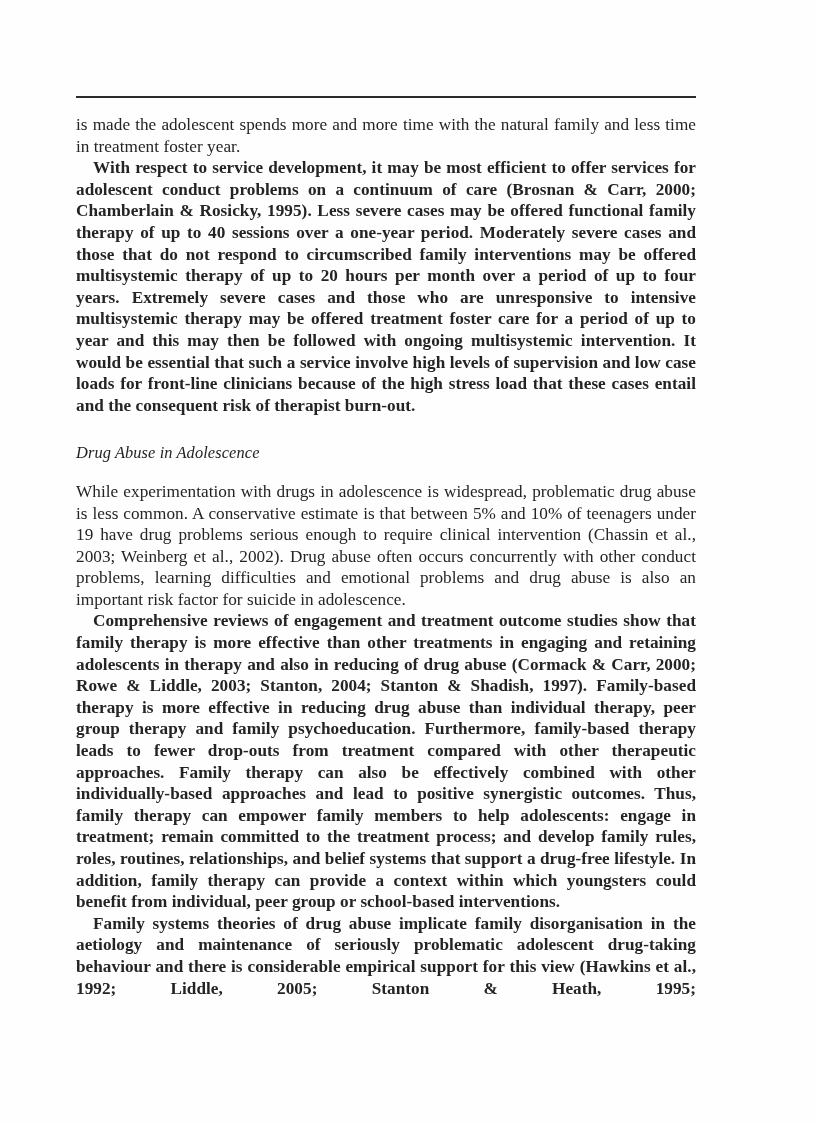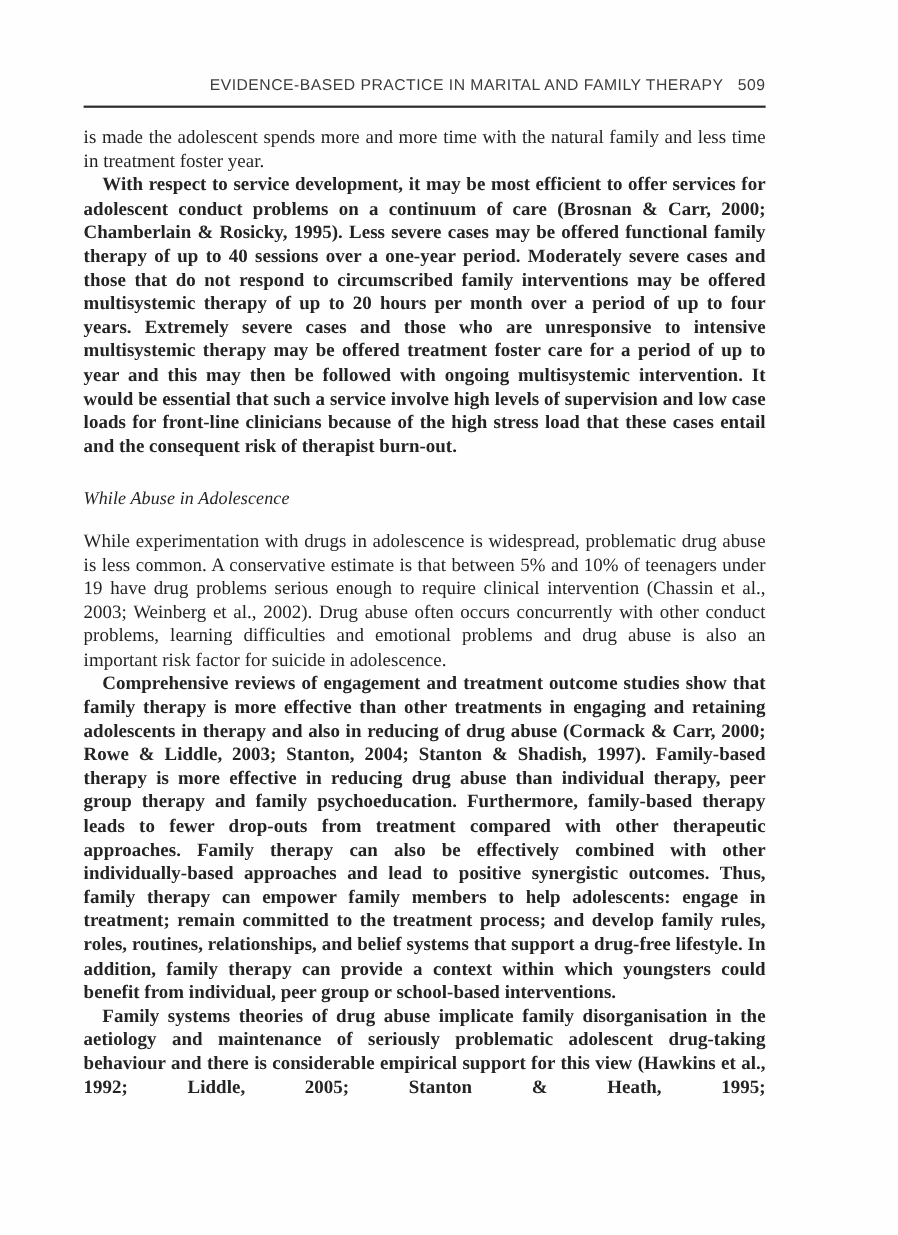--- a/index.html
+++ b/index.html
@@ -98,35 +98,32 @@
   .gap-after-heading  { height: 17px; }
 
   
   .page { filter: none; }
 </style>
 </head>
 <body>
 
 <div class="page">
 
-  <div class="running-head">
-    <span class="rh-title">EVIDENCE-BASED PRACTICE IN MARITAL AND FAMILY THERAPY</span><span class="rh-page">509</span>
-  </div>
 
   <div class="head-rule"></div>
 
   <div class="textblock">
 
     <p class="body nostretch">is made the adolescent spends more and more time with the natural family and less time in treatment foster year.</p>
 
     <p class="body indent nostretch">With respect to service development, it may be most efficient to offer services for adolescent conduct problems on a continuum of care (Brosnan &amp; Carr, 2000; Chamberlain &amp; Rosicky, 1995). Less severe cases may be offered functional family therapy of up to 40 sessions over a one-year period. Moderately severe cases and those that do not respond to circumscribed family interventions may be offered multisystemic therapy of up to 20 hours per month over a period of up to four years. Extremely severe cases and those who are unresponsive to intensive multisystemic therapy may be offered treatment foster care for a period of up to year and this may then be followed with ongoing multisystemic intervention. It would be essential that such a service involve high levels of supervision and low case loads for front-line clinicians because of the high stress load that these cases entail and the consequent risk of therapist burn-out.</p>
 
     <div class="gap-before-heading"></div>
 
-    <h2 class="section-heading">While Abuse in Adolescence</h2>
+    <h2 class="section-heading">Drug Abuse in Adolescence</h2>
 
     <div class="gap-after-heading"></div>
 
     <p class="body nostretch">While experimentation with drugs in adolescence is widespread, problematic drug abuse is less common. A conservative estimate is that between 5% and 10% of teenagers under 19 have drug problems serious enough to require clinical intervention (Chassin et al., 2003; Weinberg et al., 2002). Drug abuse often occurs concurrently with other conduct problems, learning difficulties and emotional problems and drug abuse is also an important risk factor for suicide in adolescence.</p>
 
     <p class="body indent nostretch">Comprehensive reviews of engagement and treatment outcome studies show that family therapy is more effective than other treatments in engaging and retaining adolescents in therapy and also in reducing of drug abuse (Cormack &amp; Carr, 2000; Rowe &amp; Liddle, 2003; Stanton, 2004; Stanton &amp; Shadish, 1997). Family-based therapy is more effective in reducing drug abuse than individual therapy, peer group therapy and family psychoeducation. Furthermore, family-based therapy leads to fewer drop-outs from treatment compared with other therapeutic approaches. Family therapy can also be effectively combined with other individually-based approaches and lead to positive synergistic outcomes. Thus, family therapy can empower family members to help adolescents: engage in treatment; remain committed to the treatment process; and develop family rules, roles, routines, relationships, and belief systems that support a drug-free lifestyle. In addition, family therapy can provide a context within which youngsters could benefit from individual, peer group or school-based interventions.</p>
 
     <p class="body indent">Family systems theories of drug abuse implicate family disorganisation in the aetiology and maintenance of seriously problematic adolescent drug-taking behaviour and there is considerable empirical support for this view (Hawkins et al., 1992; Liddle, 2005; Stanton &amp; Heath, 1995;</p>
 
   </div>

